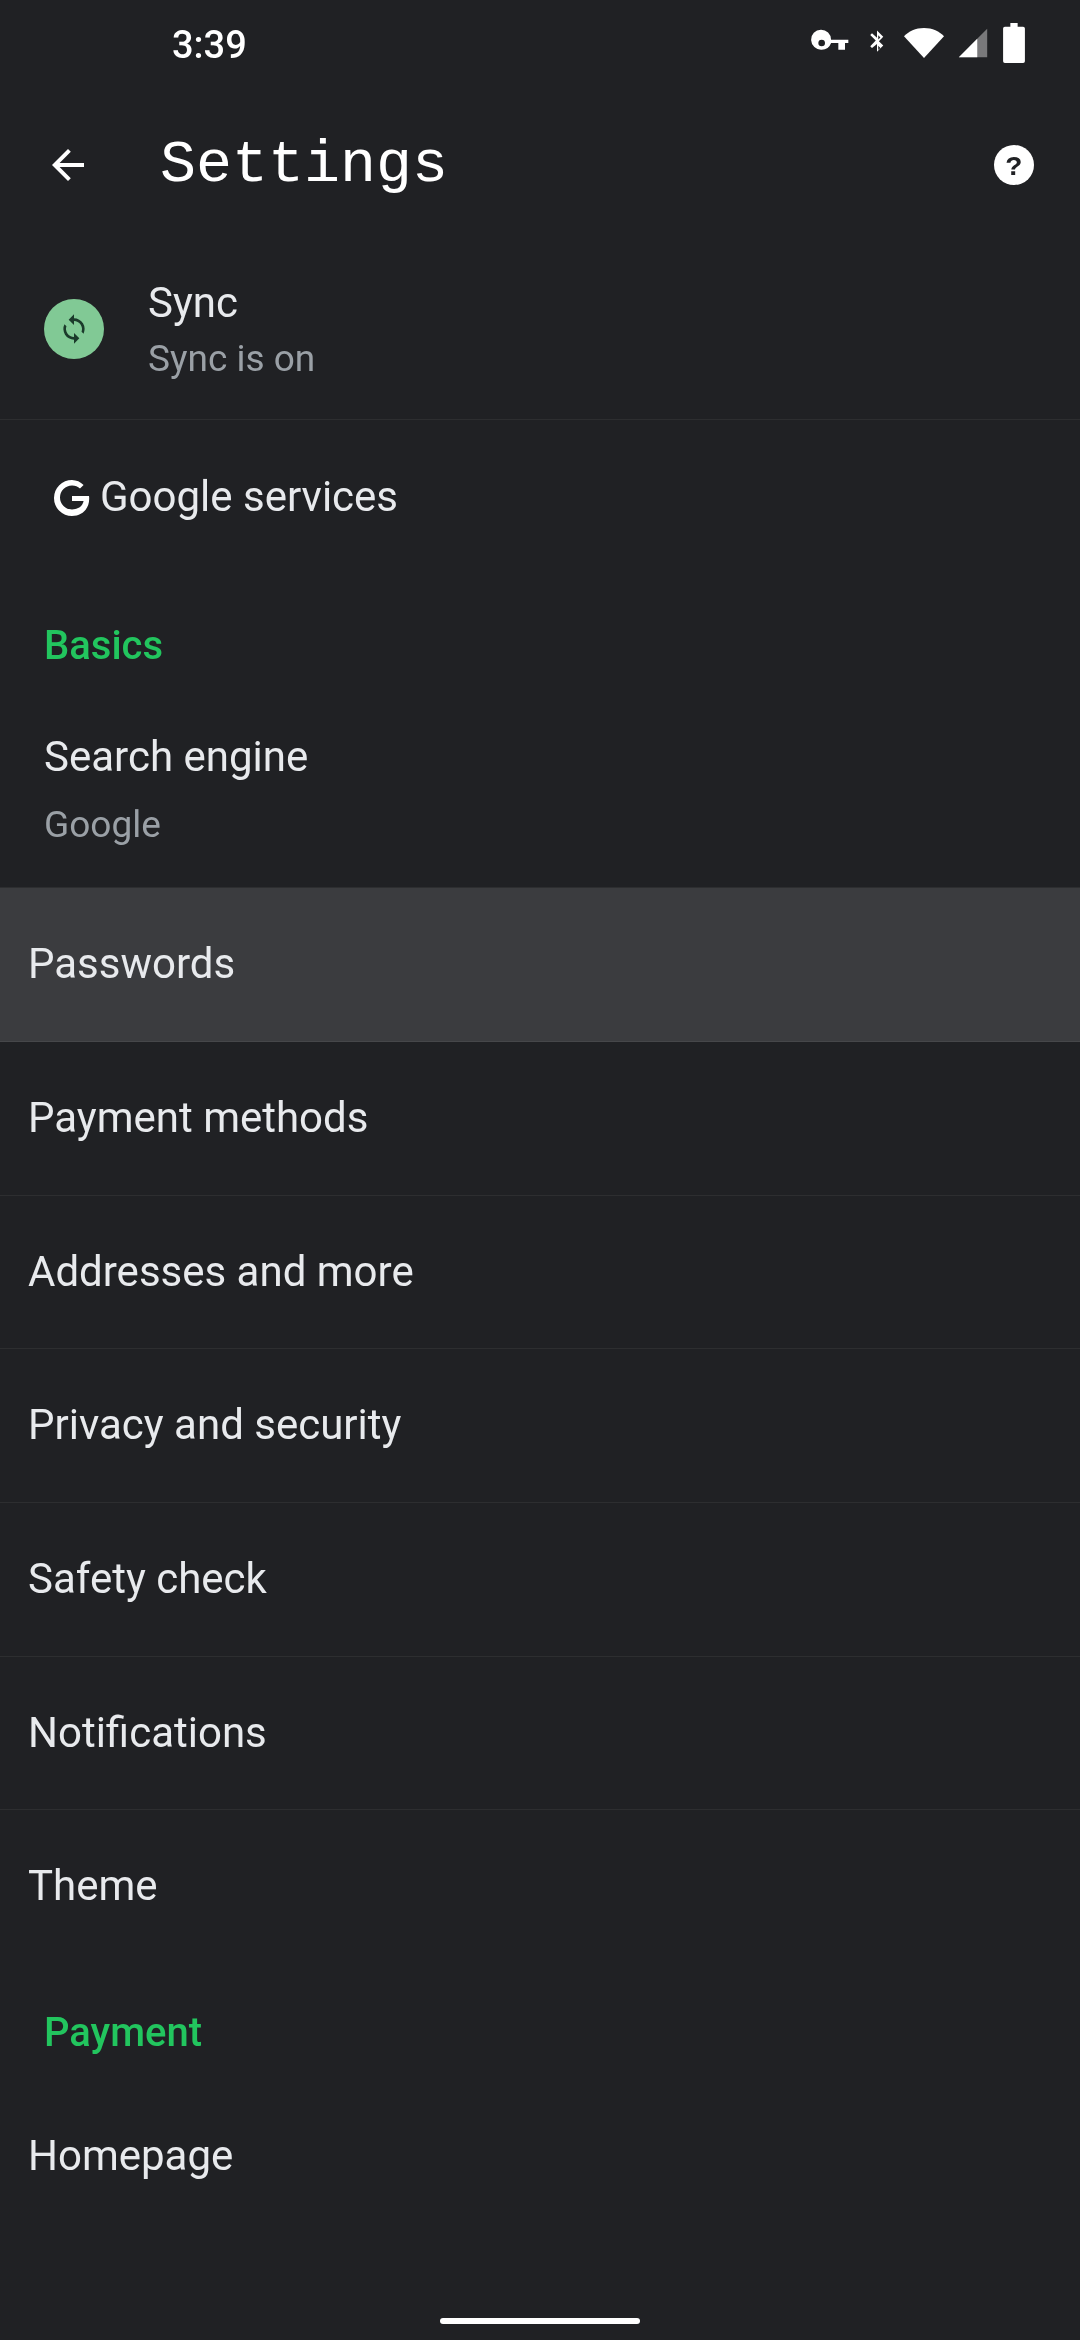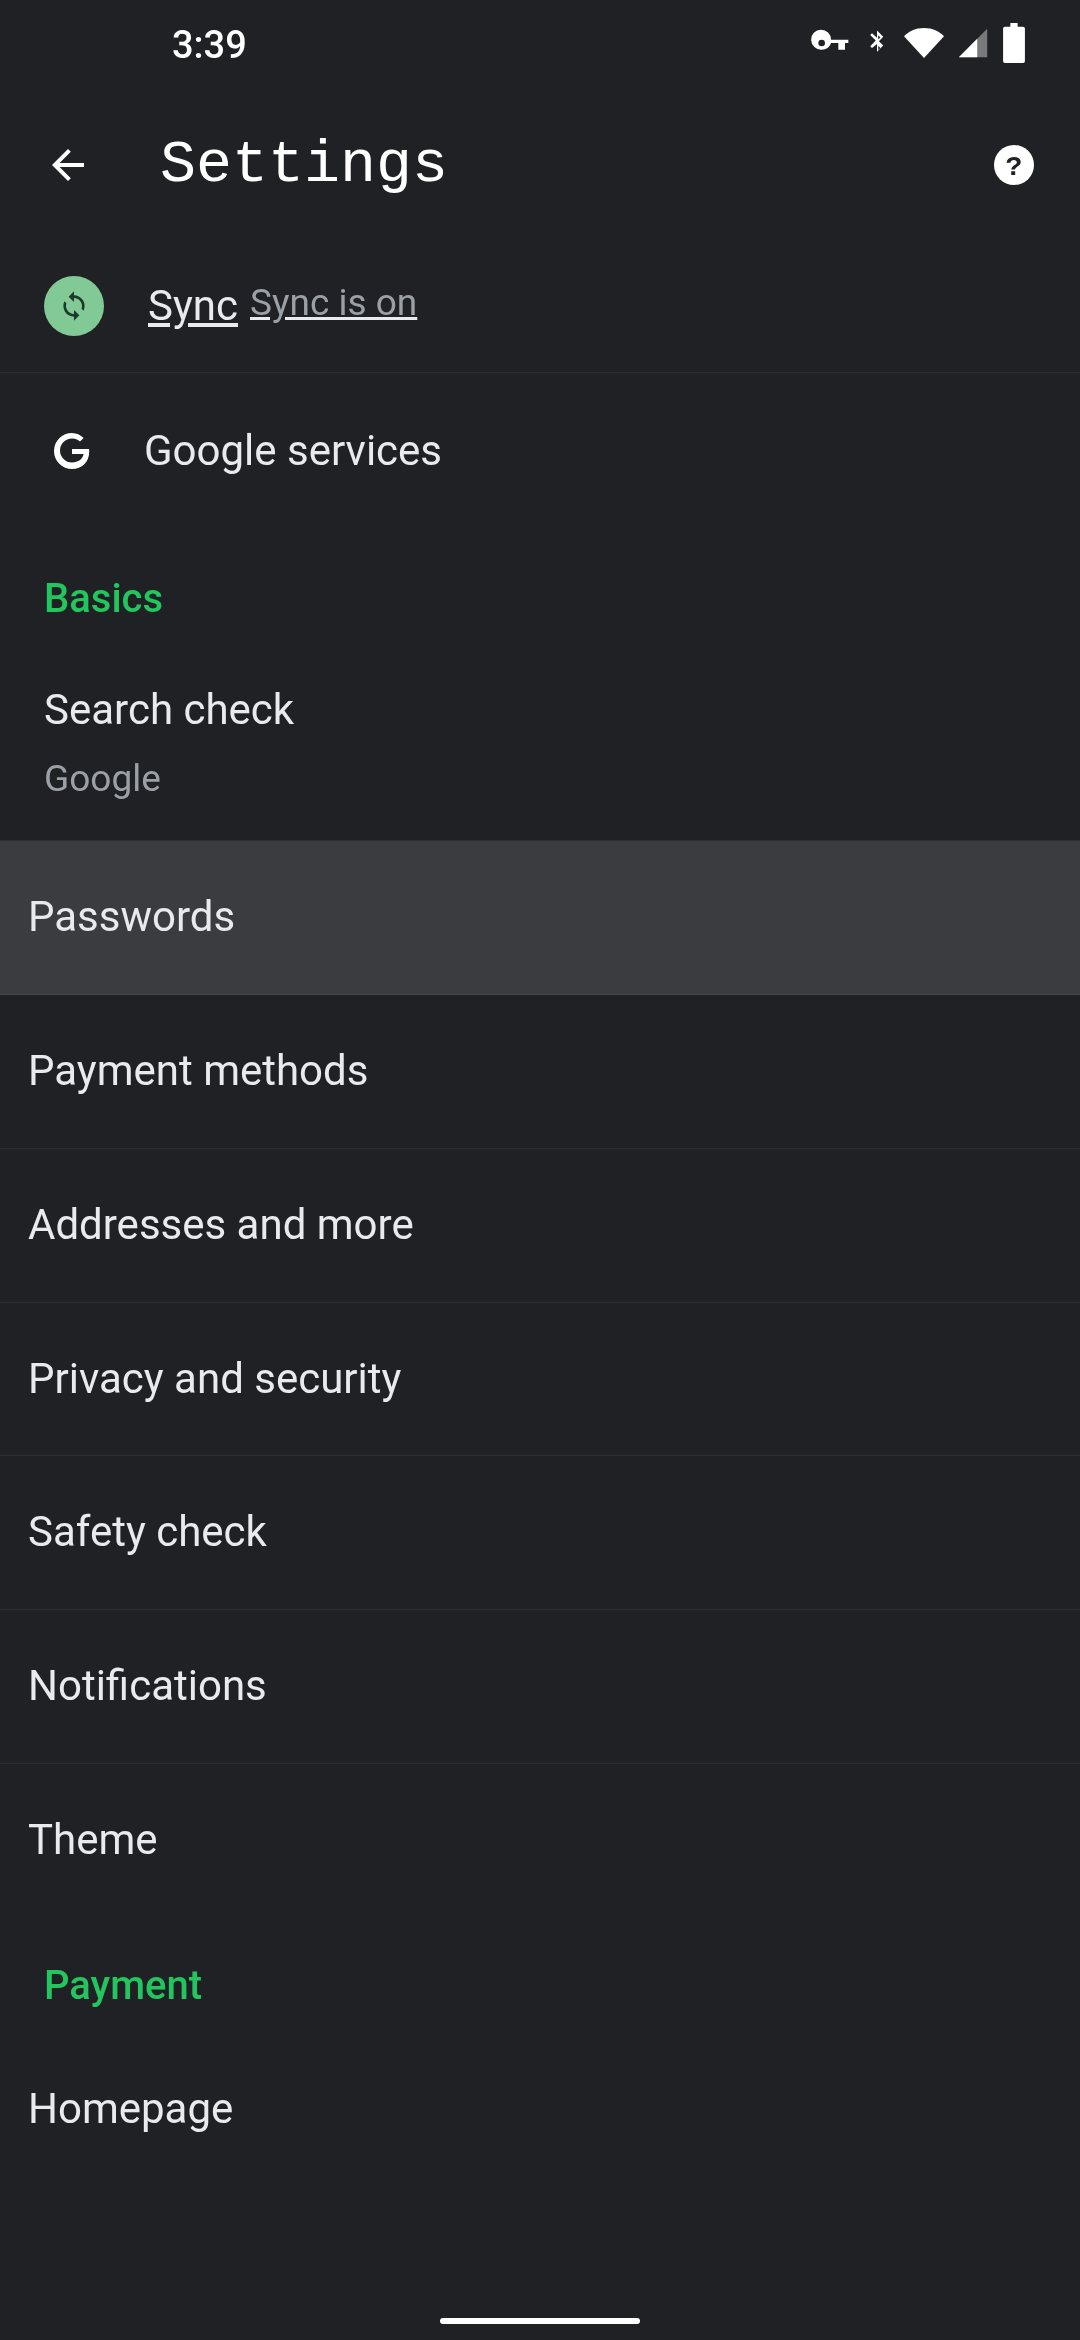--- a/index.html
+++ b/index.html
@@ -82,37 +82,35 @@
     width: 60px;
     height: 60px;
     border-radius: 50%;
     background: #81c995;
     display: flex;
     align-items: center;
     justify-content: center;
   }
   .item-text {
     display: flex;
-    flex-direction: row;
-    gap: 12px;
-    text-decoration: underline;
+    flex-direction: column;
+    gap: 4px;
   }
   .item-title {
     font-size: 42px;
     color: #e8eaed;
     line-height: 1.3;
   }
   .item-sub {
     font-size: 37px;
     color: #9aa0a6;
     line-height: 1.3;
   }
   .item-google {
     padding: 50px 44px;
-    gap: 44px;
   }
   .g-logo {
     width: 56px;
     height: 56px;
     display: flex;
     align-items: center;
     justify-content: center;
   }
   .section-header {
     padding: 46px 44px 24px 44px;
@@ -229,21 +227,21 @@
       <svg width="48" height="48" viewBox="0 0 24 24" fill="#ffffff">
           <path d="M12 11v2.5h5.8c-.5 2.6-2.7 4.2-5.8 4.2a6 6 0 1 1 0-12 5.6 5.6 0 0 1 4 1.6l1.8-1.8A8.5 8.5 0 0 0 12 3a9 9 0 1 0 0 18c5 0 8.6-3.5 8.6-8.6 0-.5 0-.9-.1-1.4H12z"></path>
         </svg>
     </div>
     <div class="item-title">Google services</div>
   </div>
 
   <div class="section-header">Basics</div>
 
   <div class="row">
-    <div class="row-title">Search check</div>
+    <div class="row-title">Search engine</div>
     <div class="row-sub">Google</div>
   </div>
 
   <div class="row row-single row-highlight">
     <div class="row-title">Passwords</div>
   </div>
 
   <div class="row row-single">
     <div class="row-title">Payment methods</div>
   </div>

